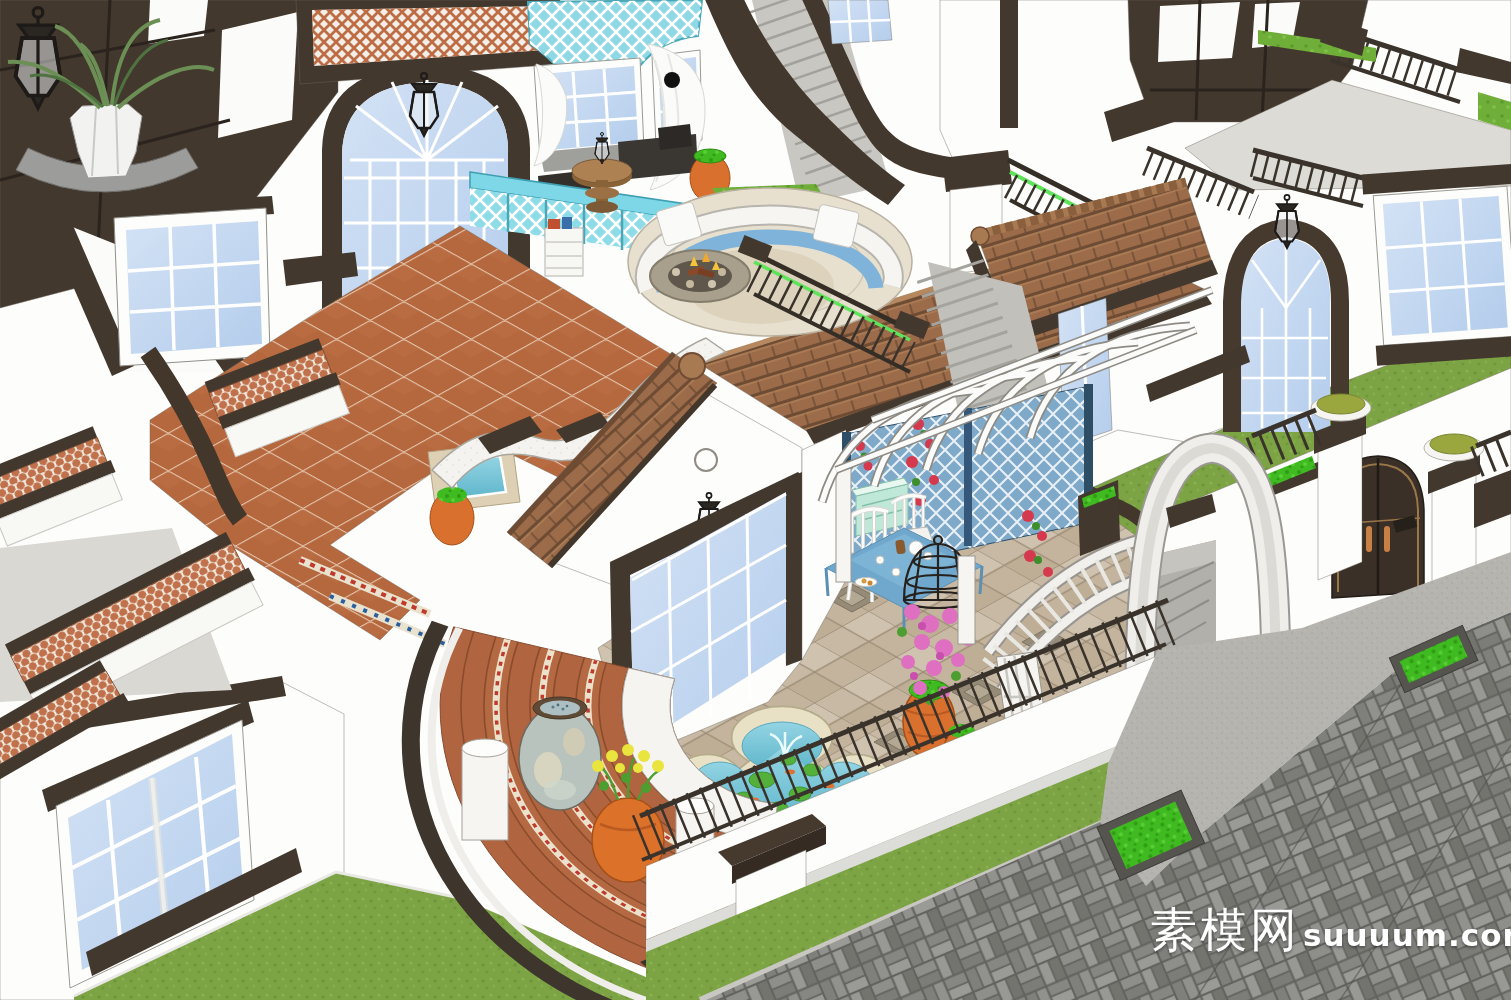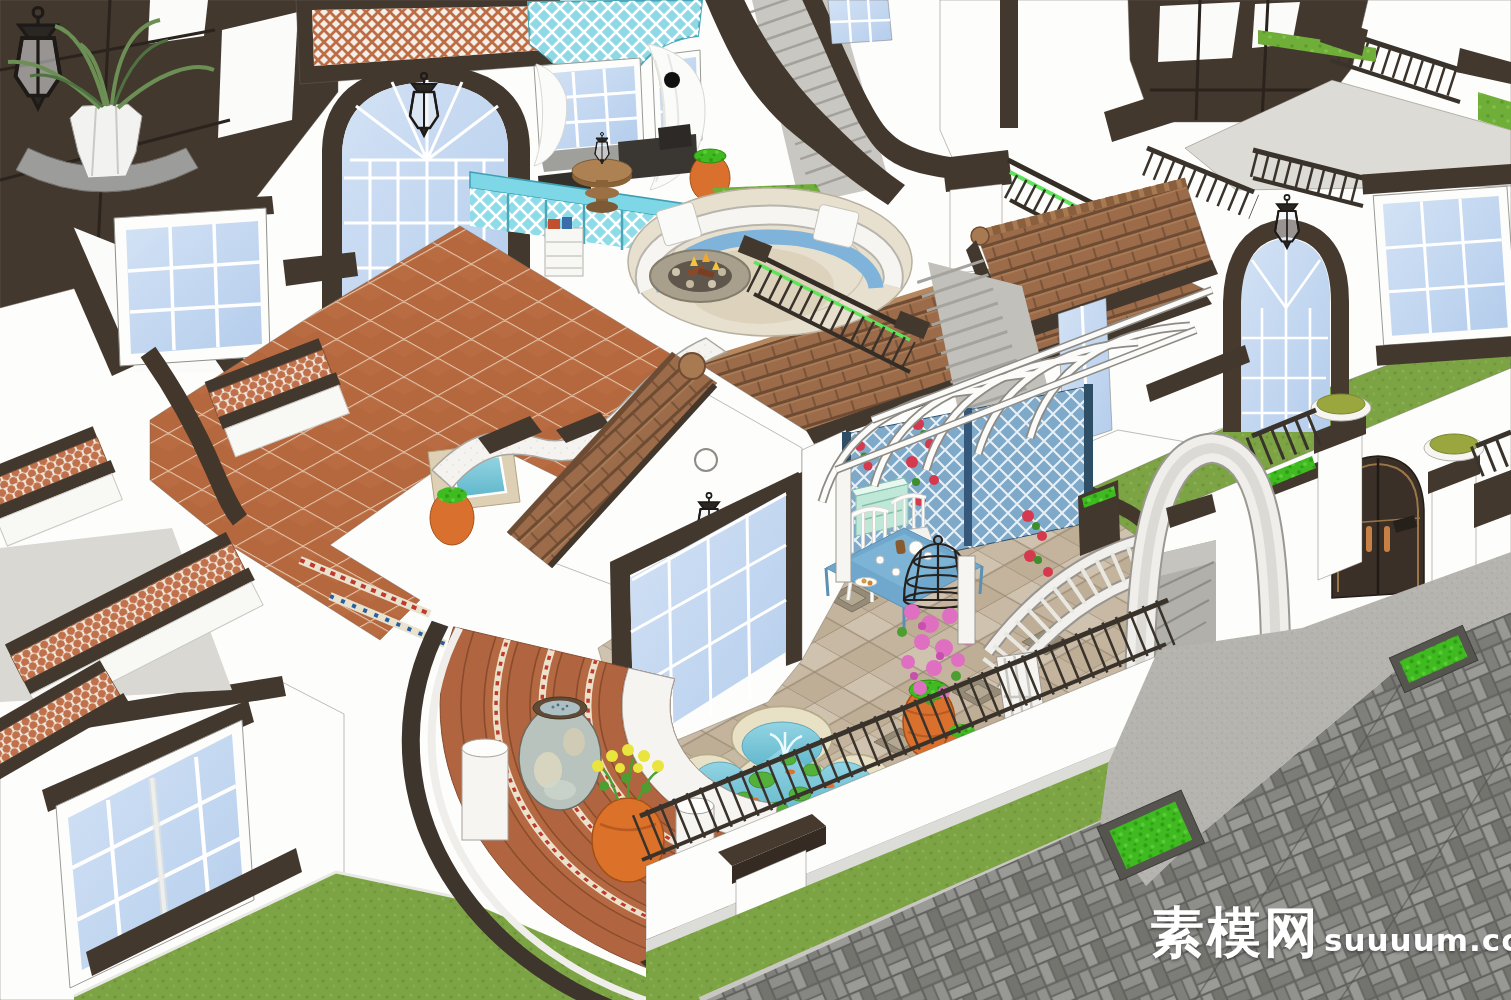--- a/index.html
+++ b/index.html
@@ -4,21 +4,21 @@
 <style>
   html,body{margin:0;padding:0;background:#ffffff;}
   #stage{position:relative;width:1511px;height:1000px;overflow:hidden;background:#fff;
          font-family:"DejaVu Sans","Liberation Sans",sans-serif;}
   #scene{position:absolute;left:0;top:0;}
   .e{stroke:#6b675f;stroke-opacity:.55;stroke-width:.8;}
   .f-white{fill:#fdfdfb;}
   .f-trim{fill:var(--trim,#43382e);}
   .watermark{position:absolute;left:1150px;top:906px;display:flex;align-items:baseline;gap:3px;
              color:var(--watermark,#ffffff);text-shadow:0 2px 3px rgba(0,0,0,.35);white-space:nowrap;}
-  .wm-cjk{font-weight:bold;font-size:54px;line-height:1;letter-spacing:3px;}
+  .wm-cjk{font-weight:normal;font-size:47px;line-height:1;letter-spacing:3px;}
   .wm-latin{font-weight:bold;font-size:31px;line-height:1;letter-spacing:1px;}
 </style>
 </head>
 <body>
 
 <div id="stage">
 <svg id="scene" width="1511" height="1000" viewBox="0 0 1511 1000">
 <defs>
   <linearGradient id="gGlass" x1="0" y1="0" x2="1" y2="1">
     <stop offset="0" stop-color="#d3e2f5"></stop>

